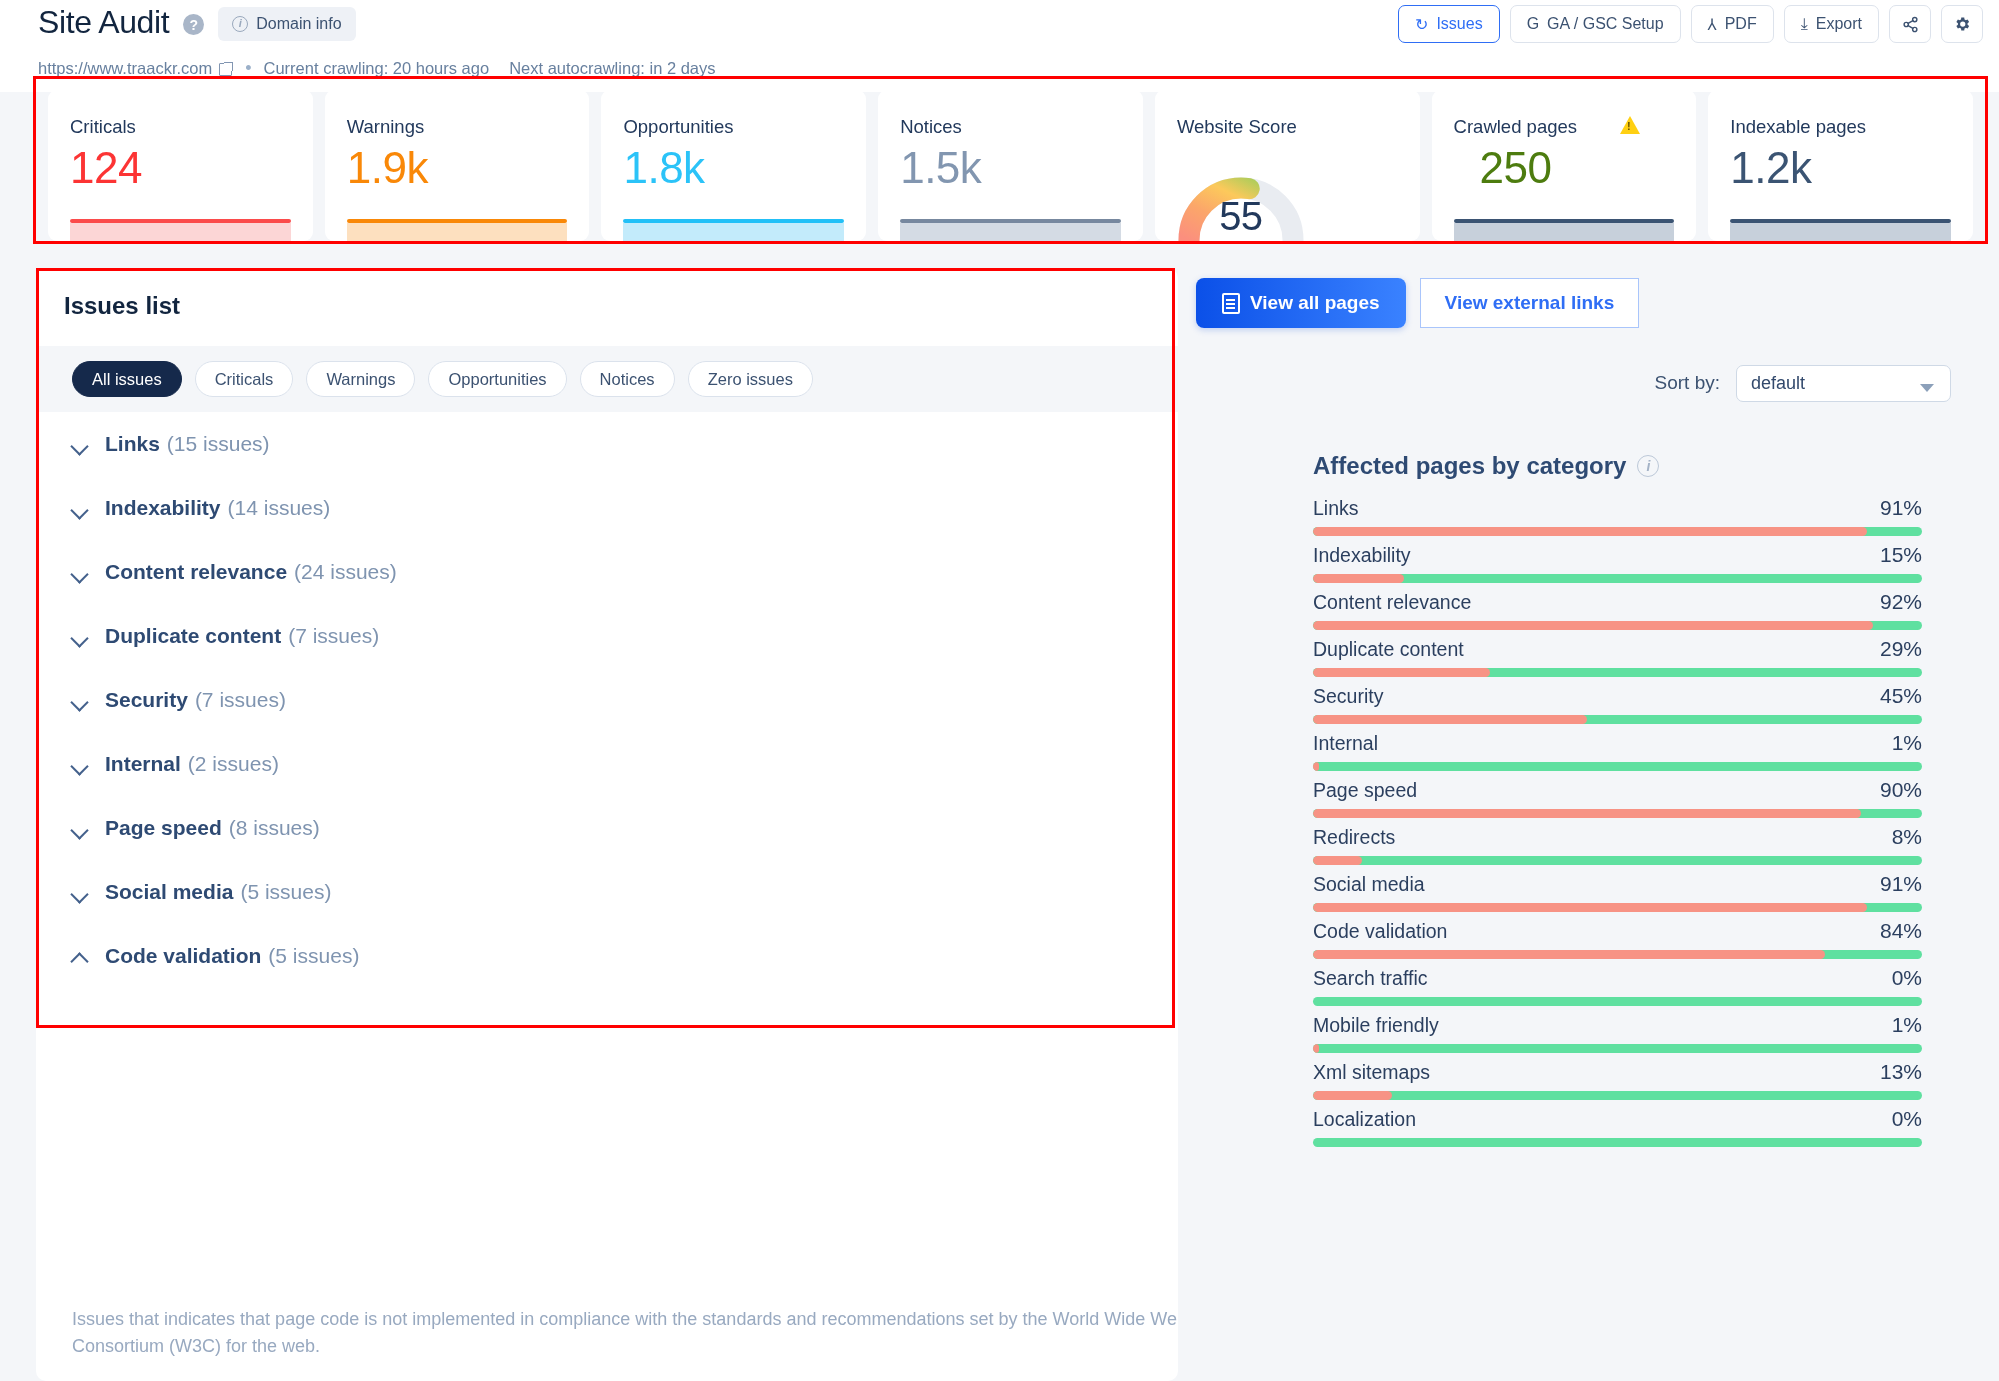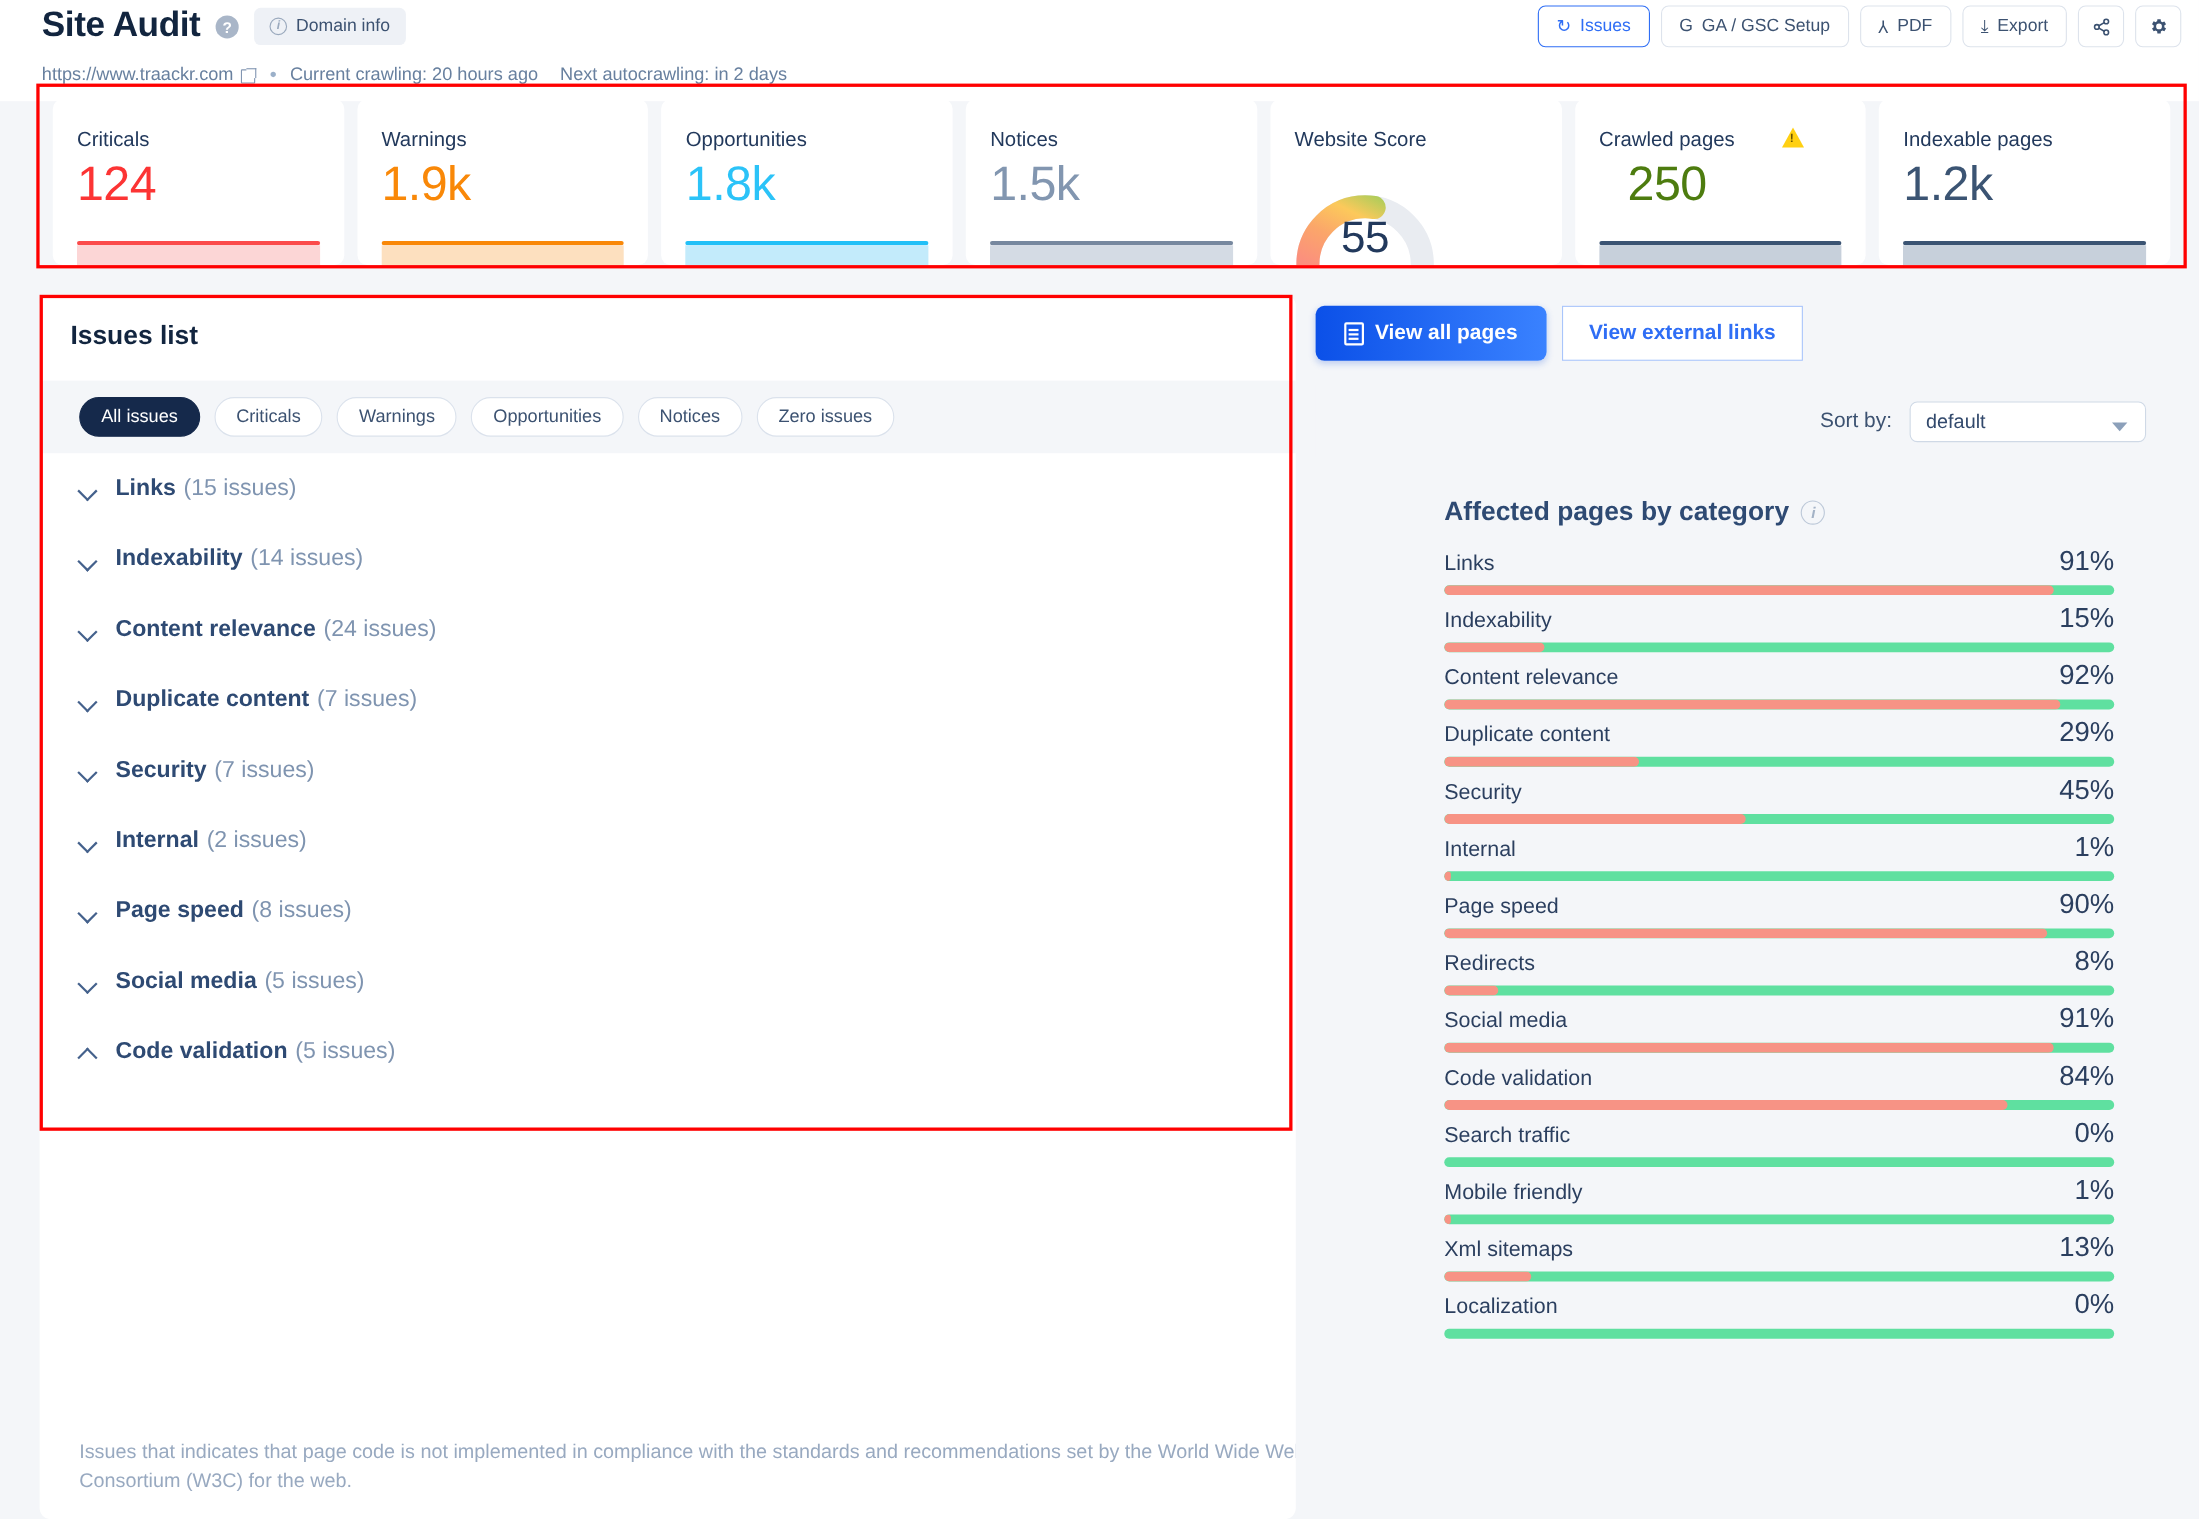--- a/index.html
+++ b/index.html
@@ -14,21 +14,21 @@
 
   
   .topbar {
     position: absolute; left: 0; top: 0; width: 1999px; height: 92px;
     background: #ffffff;
   }
   .title-row {
     position: absolute; left: 38px; top: 4px;
     display: flex; align-items: center; gap: 14px;
   }
-  .page-title { font-size: 32px; font-weight: 700; letter-spacing: -0.4px; color: #12253f; }
+  .page-title { font-size: 32px; font-weight: 400; letter-spacing: -0.4px; color: #12253f; }
   .help-icon {
     width: 21px; height: 21px; border-radius: 50%;
     background: #a9b6c8; color: #ffffff; font-size: 14px; font-weight: 700;
     display: flex; align-items: center; justify-content: center; line-height: 1;
     margin-top: 4px;
   }
   .domain-info-btn {
     display: flex; align-items: center; gap: 8px;
     background: #eef1f6; border: none; border-radius: 6px;
     padding: 8px 14px; font-size: 16px; color: #3c5271; cursor: pointer;
@@ -216,21 +216,21 @@
   .info-ring {
     width: 22px; height: 22px; border-radius: 50%; border: 1.8px solid #bcc8d8;
     color: #a3b2c6; font-size: 14px; font-weight: 700; font-style: italic;
     display: flex; align-items: center; justify-content: center; line-height: 1;
   }
 
   .cat-list { margin-top: 16px; padding: 0 63px 0 117px; }
   .cat-item { margin-bottom: 7px; }
   .cat-top { display: flex; justify-content: space-between; align-items: baseline; }
   .cat-name { font-size: 19.5px; color: #2b3f5f; }
-  .cat-pct { font-size: 25px; color: #2b3f5f; }
+  .cat-pct { font-size: 21px; color: #2b3f5f; }
   .cat-bar {
     margin-top: 7px; height: 9px; border-radius: 5px;
     background: #5fe0a0; overflow: hidden; position: relative;
   }
   .cat-bar .red {
     position: absolute; left: 0; top: 0; bottom: 0;
     background: #f79385; border-radius: 5px;
   }
 </style>
 </head>

